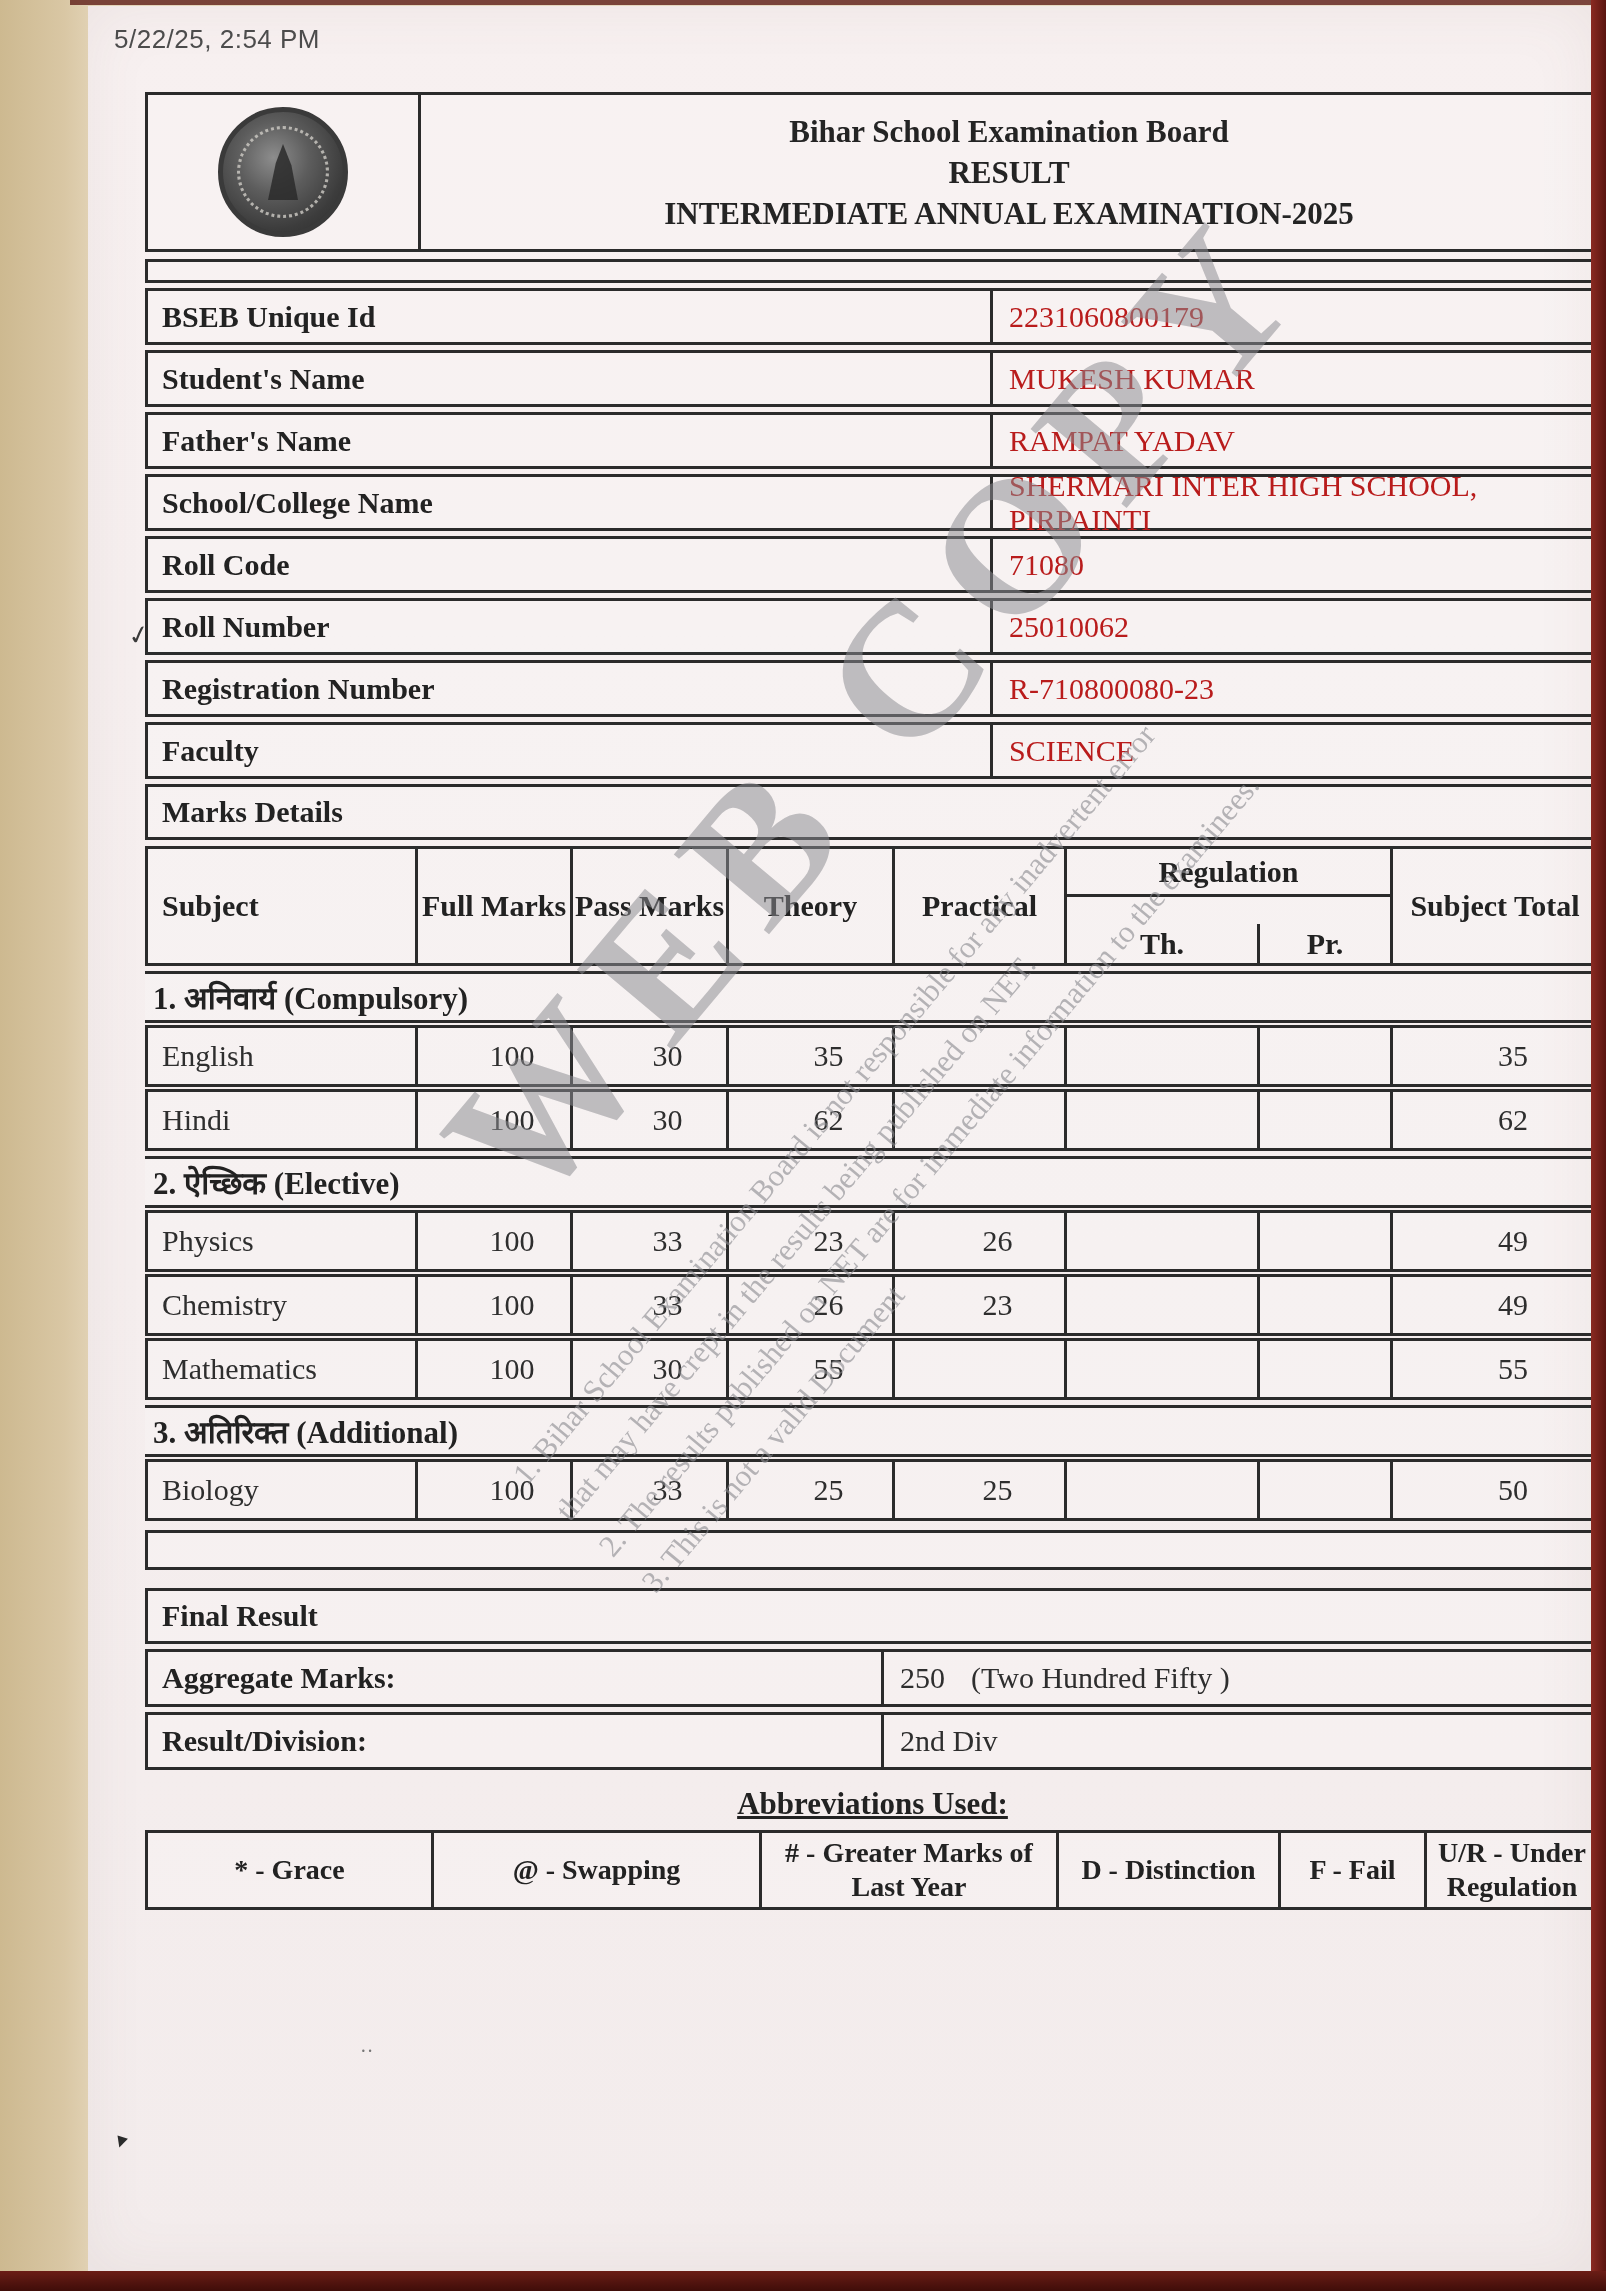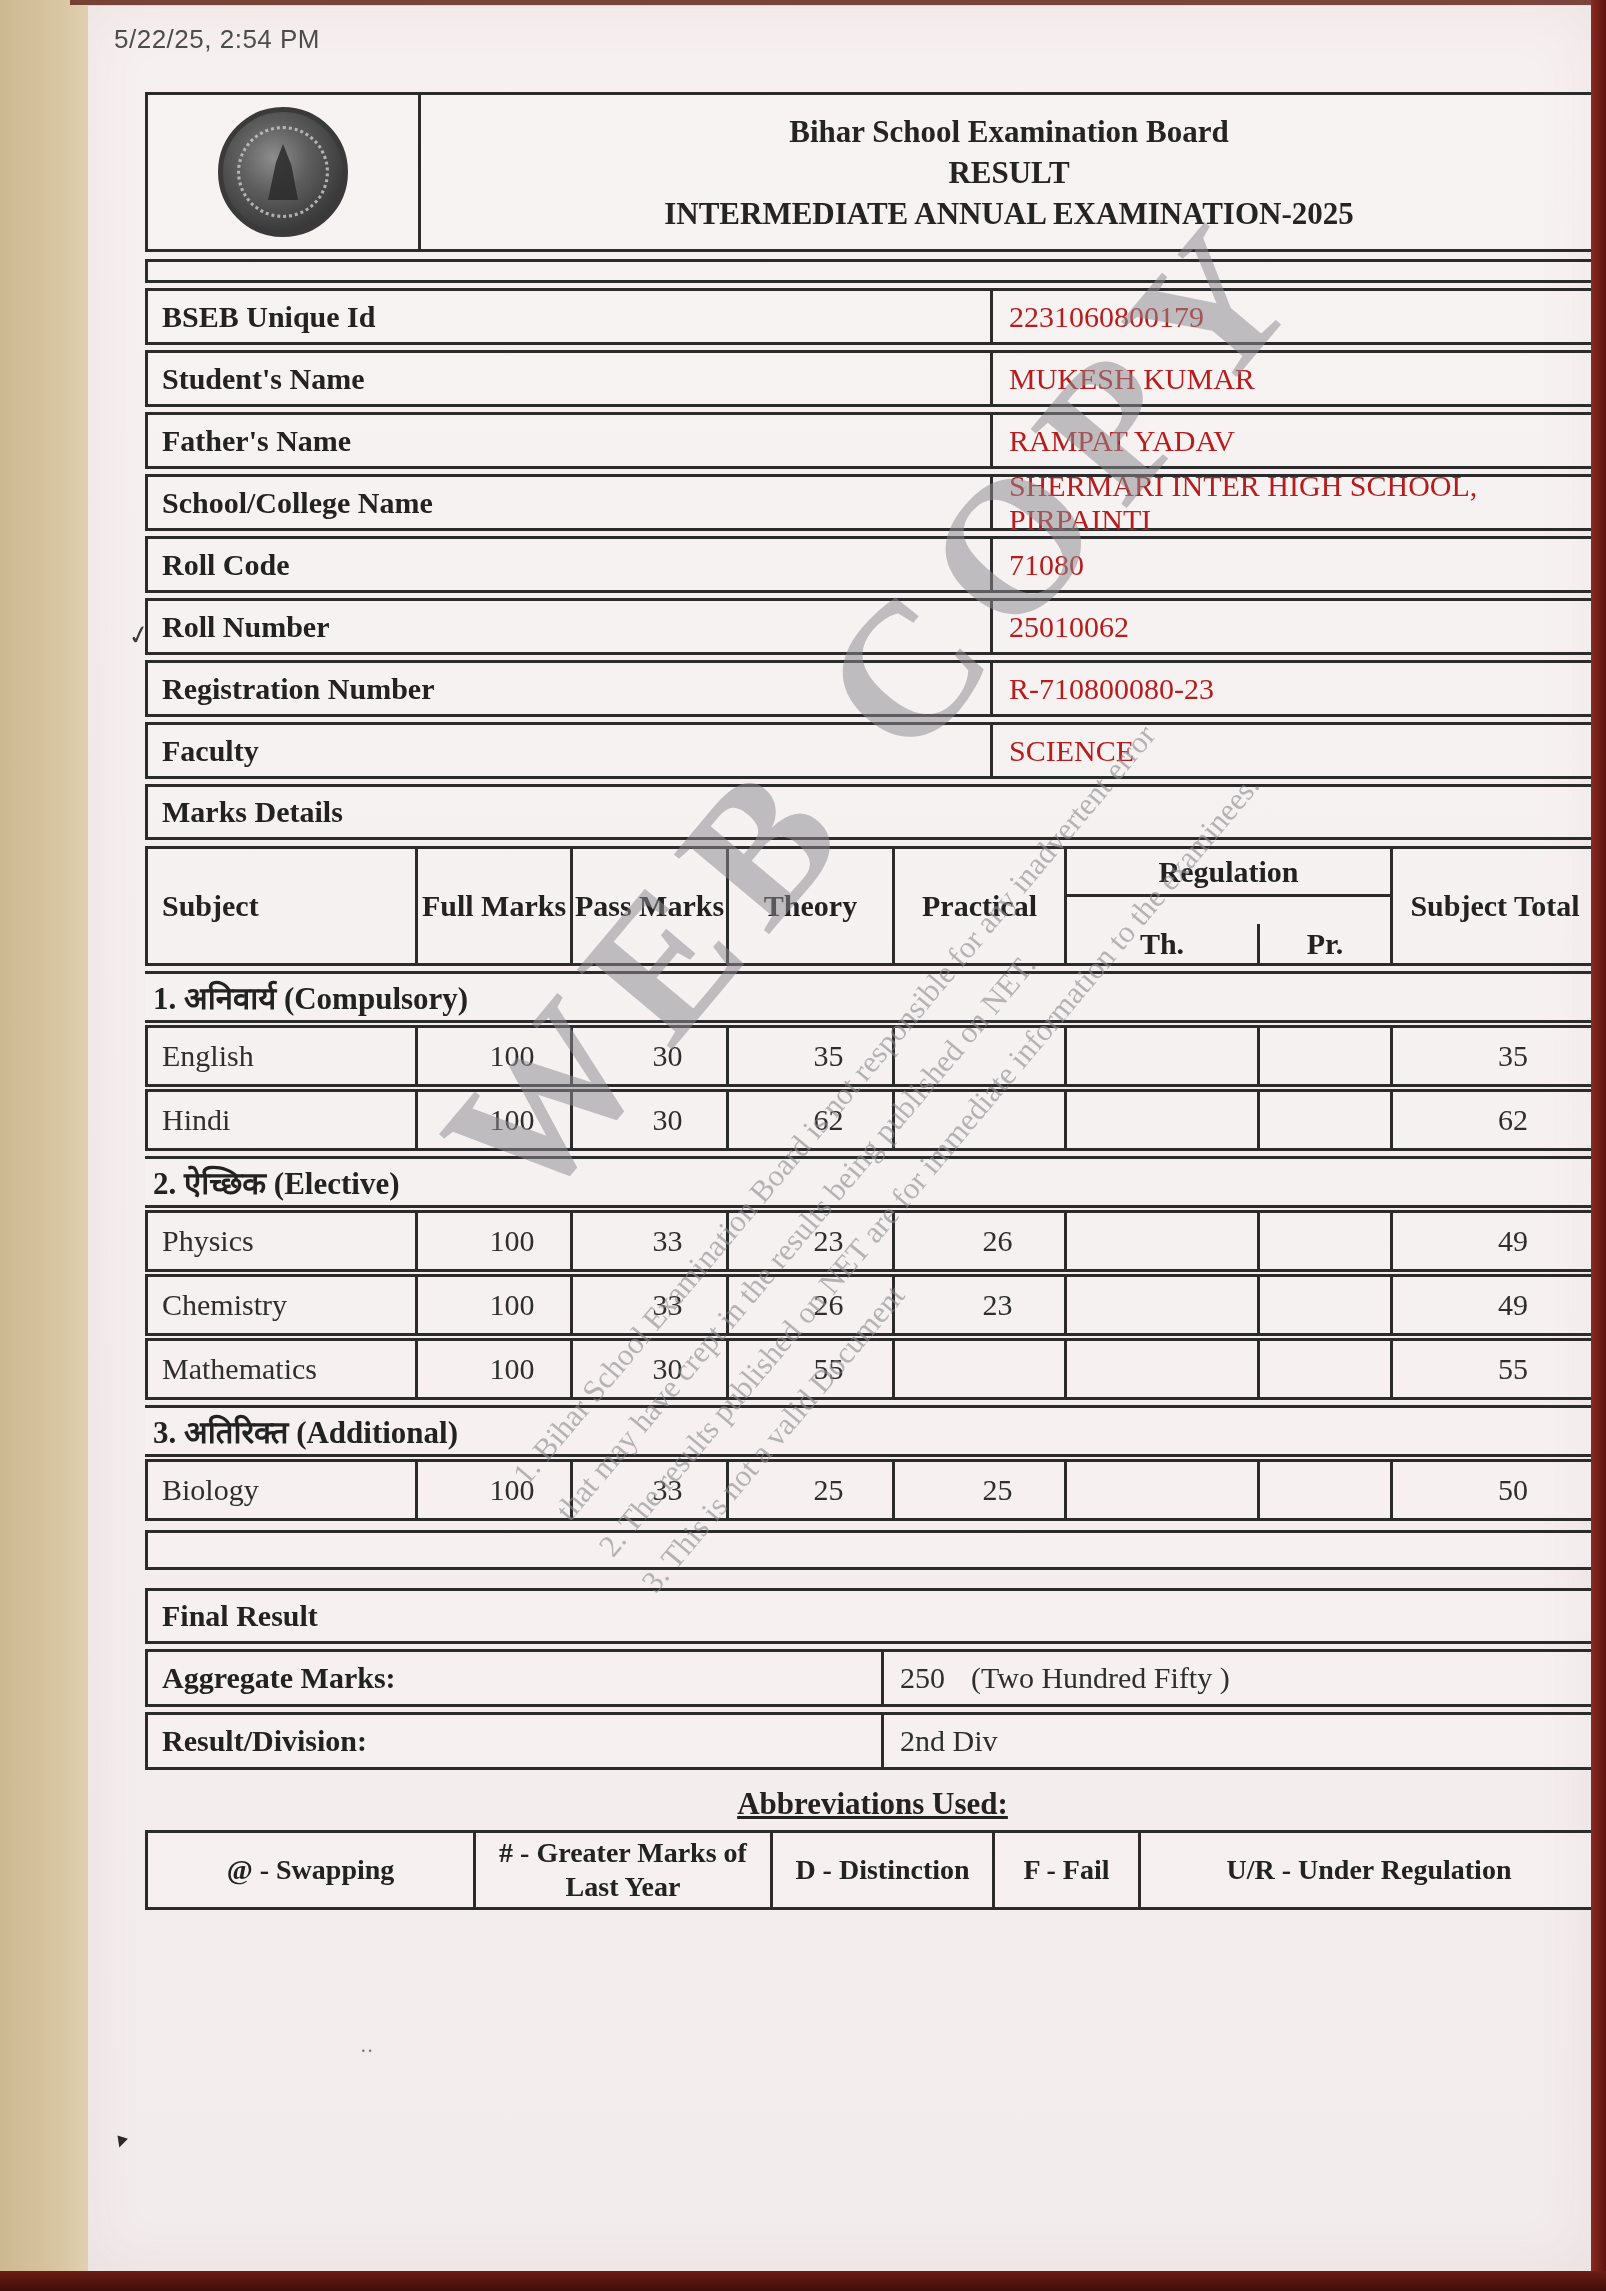--- a/index.html
+++ b/index.html
@@ -244,20 +244,21 @@
       <span>(Two Hundred Fifty )</span>
     </div>
   </div>
   <div class="frow bx">
     <div class="flabel">Result/Division:</div>
     <div class="fval">2nd Div</div>
   </div>
 
   <div class="abbr-title">Abbreviations Used:</div>
   <div class="abbr-row bx">
+    <div class="ac a0">* - Grace</div>
     <div class="ac a1">@ - Swapping</div>
     <div class="ac a2"># - Greater Marks of Last Year</div>
     <div class="ac a3">D - Distinction</div>
     <div class="ac a4">F - Fail</div>
     <div class="ac a5">U/R - Under Regulation</div>
   </div>
 
 </div>
 
 <div class="wm wm-big">WEB COPY</div>

